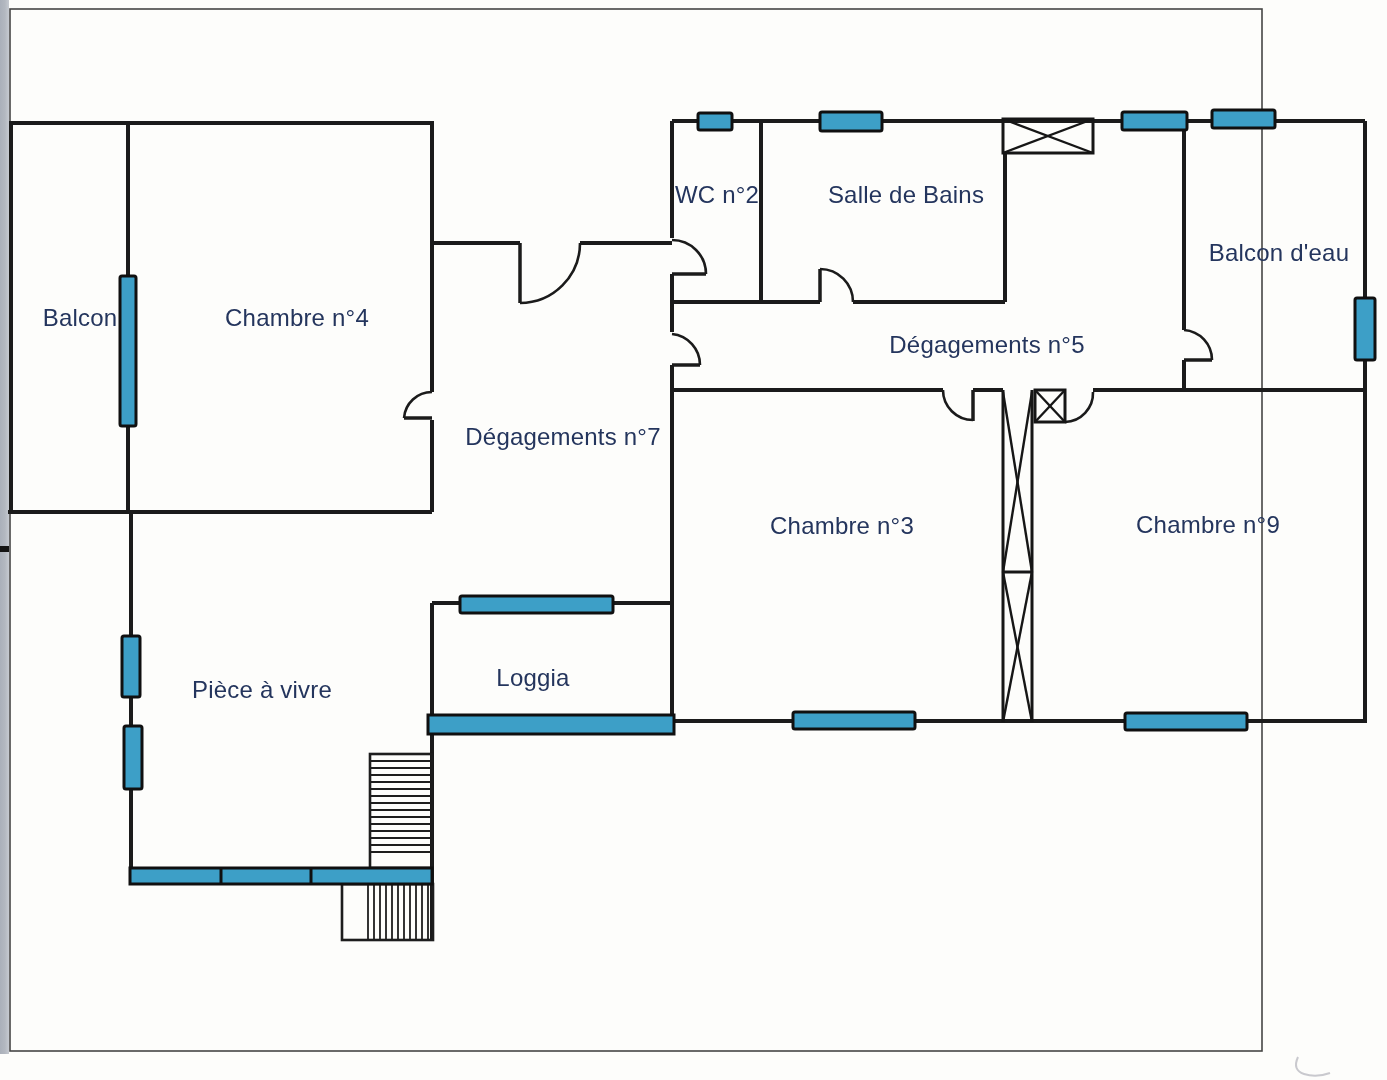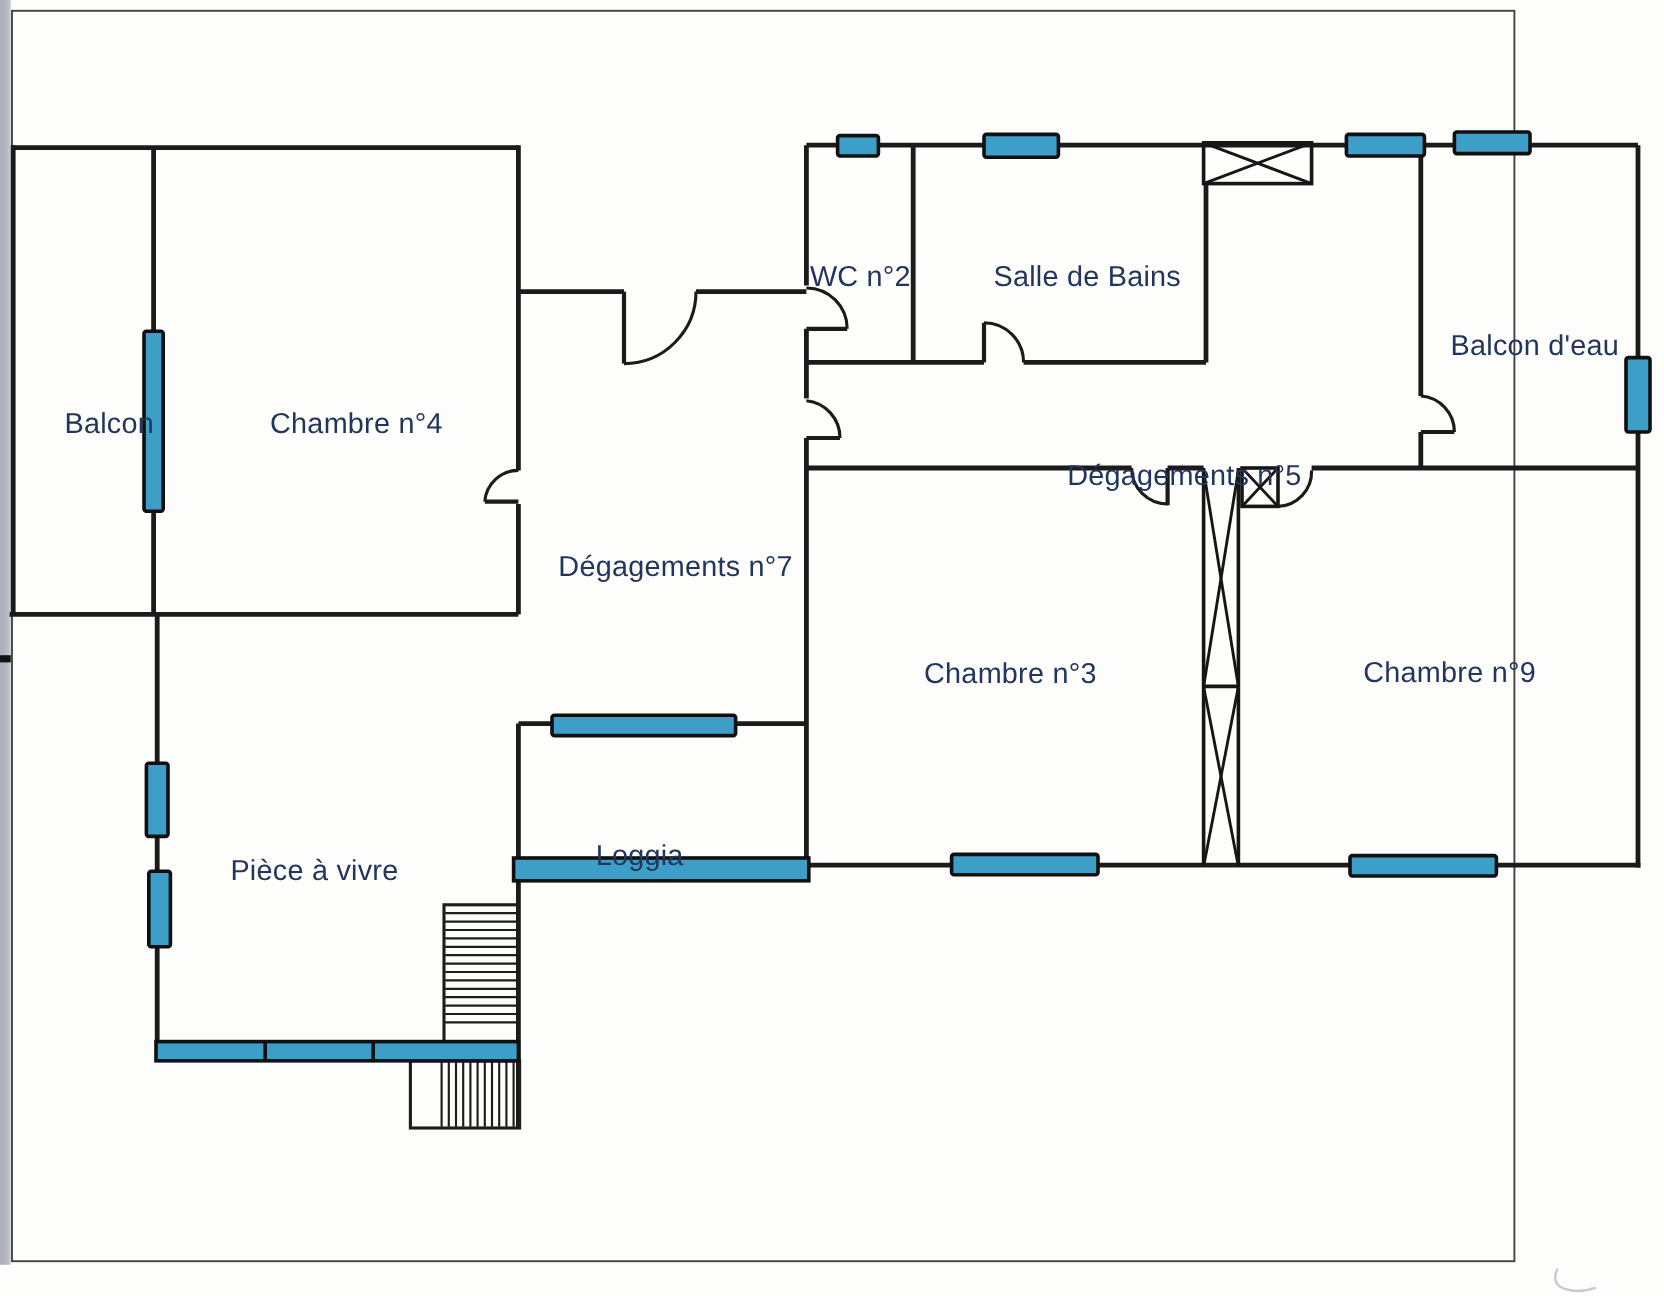--- a/index.html
+++ b/index.html
@@ -36,21 +36,20 @@
   .xbox{fill:none;stroke:#161616;stroke-width:3;}
   .xdiag{stroke:#161616;stroke-width:2.4;}
   .pencil{stroke:#c9c9ce;stroke-width:2;fill:none;}
   .label{
     position:absolute;
     transform:translate(-50%,-50%);
     font-size:24px;
     color:var(--label_text);
     white-space:nowrap;
     letter-spacing:0.2px;
-    margin-top:36px;
   }
 </style>
 </head>
 <body>
 
 <div class="canvas">
 
   <div class="scanner-strip"></div>
   <div class="tick"></div>
 
@@ -189,25 +188,25 @@
       <rect class="win" x="428" y="715" width="246" height="19"></rect>
 
       <rect class="win" x="130" y="868" width="302" height="16"></rect>
       <line x1="221" y1="868" x2="221" y2="884" stroke="#101010" stroke-width="3"></line>
       <line x1="311" y1="868" x2="311" y2="884" stroke="#101010" stroke-width="3"></line>
     </g>
 
     <path class="pencil" d="M1298,1057 q-6,13 6,17 q12,4 26,-1"></path>
   </svg>
 
-  <div class="label" style="left:91px;top:318px">Balcon</div>
+  <div class="label" style="left:80px;top:318px">Balcon</div>
   <div class="label" style="left:297px;top:318px">Chambre n°4</div>
   <div class="label" style="left:717px;top:195px">WC n°2</div>
   <div class="label" style="left:906px;top:195px">Salle de Bains</div>
   <div class="label" style="left:1279px;top:253px">Balcon d'eau</div>
-  <div class="label" style="left:987px;top:361px">Dégagements n°5</div>
+  <div class="label" style="left:987px;top:345px">Dégagements n°5</div>
   <div class="label" style="left:563px;top:437px">Dégagements n°7</div>
   <div class="label" style="left:842px;top:526px">Chambre n°3</div>
   <div class="label" style="left:1208px;top:525px">Chambre n°9</div>
   <div class="label" style="left:262px;top:690px">Pièce à vivre</div>
   <div class="label" style="left:533px;top:678px">Loggia</div>
 
 </div>
 
 </body></html>

